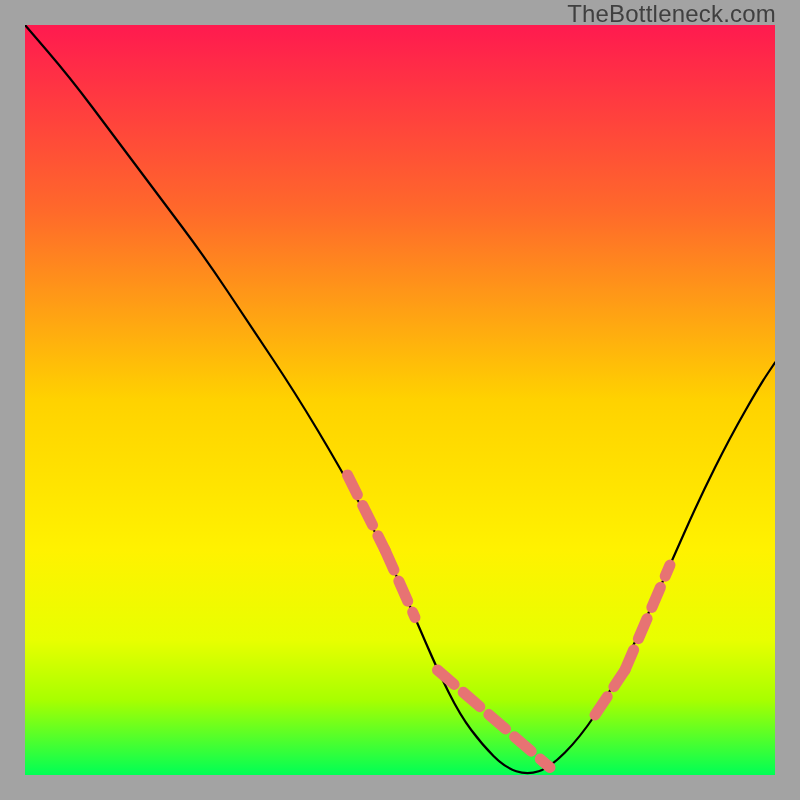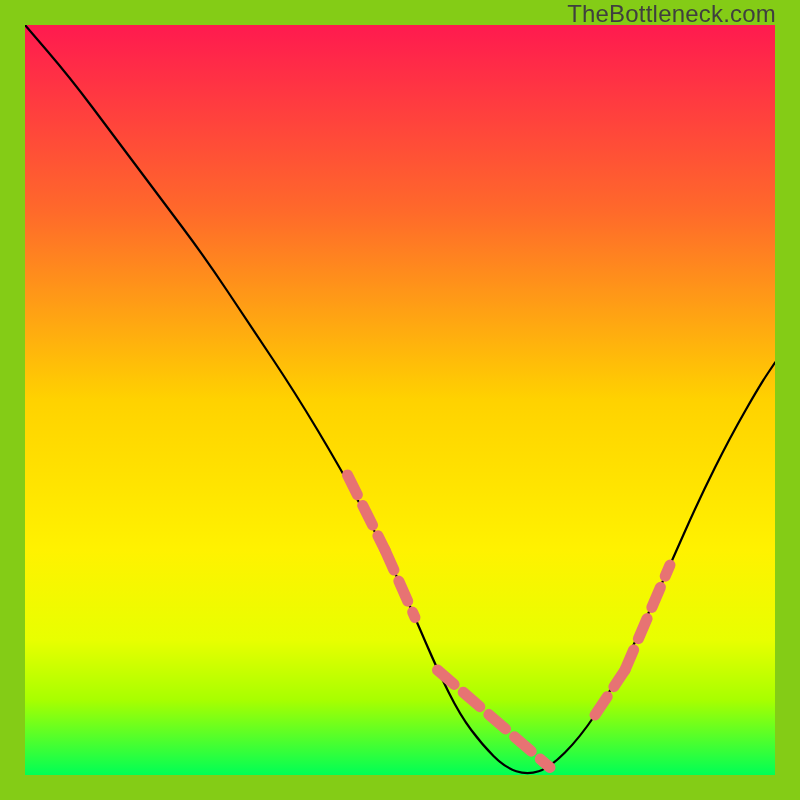--- a/index.html
+++ b/index.html
@@ -8,21 +8,21 @@
     width: 800px;
     height: 800px;
     overflow: hidden;
     background: #000;
     font-family: Arial, Helvetica, sans-serif;
   }
   .frame {
     position: relative;
     width: 800px;
     height: 800px;
-    background: #84cc16;
+    background: #a3a3a3;
   }
   .plot {
     position: absolute;
     left: 25px;
     top: 25px;
     width: 750px;
     height: 750px;
   }
   .watermark {
     position: absolute;

